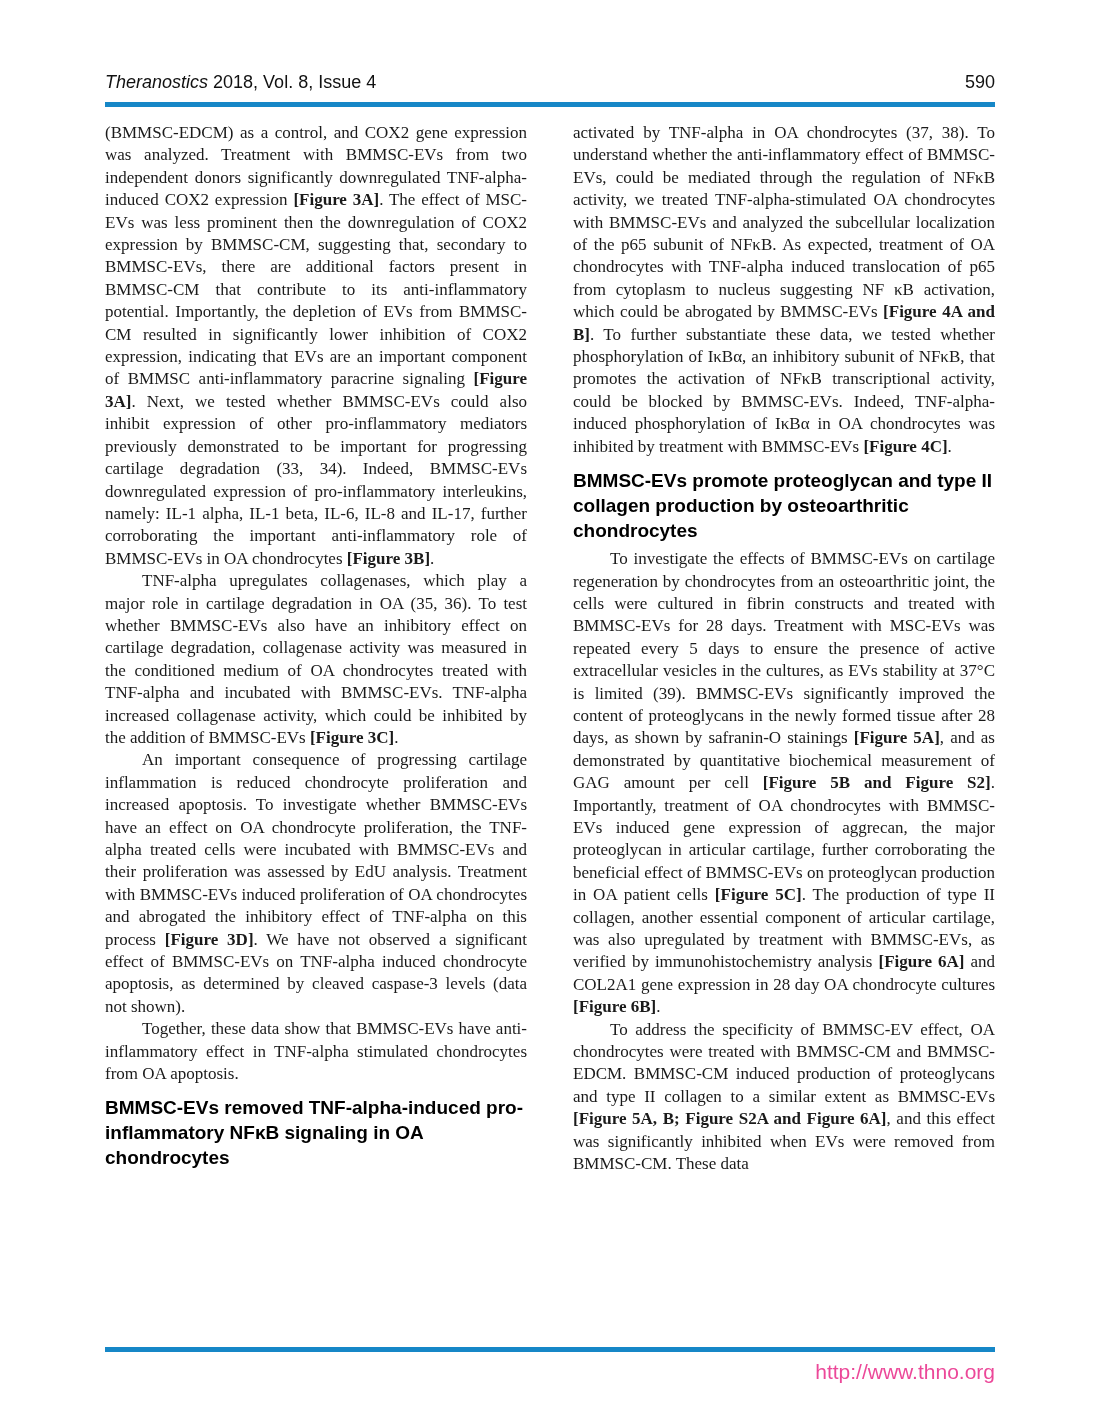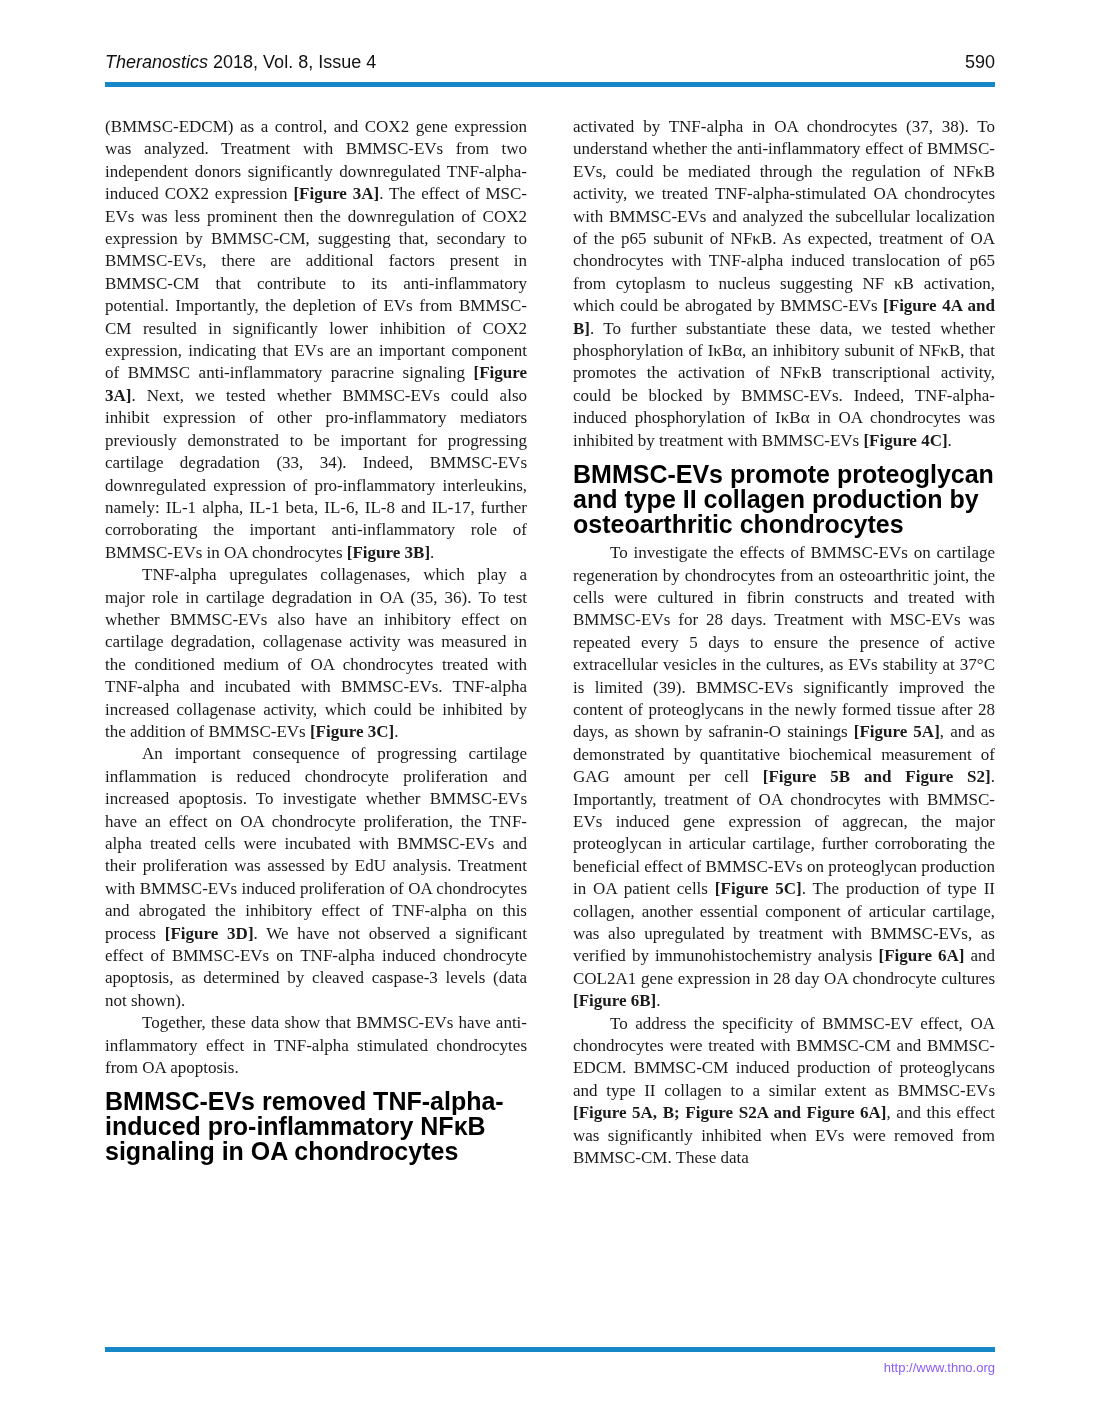--- a/index.html
+++ b/index.html
@@ -13,66 +13,66 @@
   }
   .page {
     position: absolute;
     left: 105px; top: 0;
     width: 890px;
   }
   .header-row {
     display: flex;
     justify-content: space-between;
     align-items: flex-end;
-    margin-top: 52px;
+    margin-top: 72px;
     font-family: "Liberation Sans", sans-serif;
     font-size: 18px;
     color: #111;
   }
   .journal-title .jname { font-style: italic; }
   .rule {
     height: 5px;
     margin-top: 9px;
     background: #1687c7;
   }
   .cols {
     display: flex;
     gap: 46px;
-    margin-top: 29px;
+    margin-top: 15px;
   }
   .col { width: 430px; }
   .col p.paragraph {
     margin: 0;
     font-size: 17px;
     line-height: 22.4px;
     text-align: justify;
     color: #1a1a1a;
   }
   .col p.paragraph.indent { text-indent: 37px; }
   .col h2.heading {
     font-family: "Liberation Sans", sans-serif;
     font-weight: bold;
-    font-size: 25px;
+    font-size: 19px;
     line-height: 25px;
     color: #000;
     margin: 10px 0 5px 0;
     text-align: left;
   }
   .footer-rule {
     position: absolute;
     left: 105px; top: 1347px;
     width: 890px; height: 5px;
     background: #1687c7;
   }
   .footer-url {
     position: absolute;
     top: 1360px; right: 105px;
     font-family: "Liberation Sans", sans-serif;
-    font-size: 13px;
-    color: #8b5cf6;
+    font-size: 21px;
+    color: #ec4899;
     text-decoration: none;
     text-align: center;
   }
 </style>
 </head>
 <body>
 
 <div class="page">
   <div class="header-row">
     <div class="journal-title">

